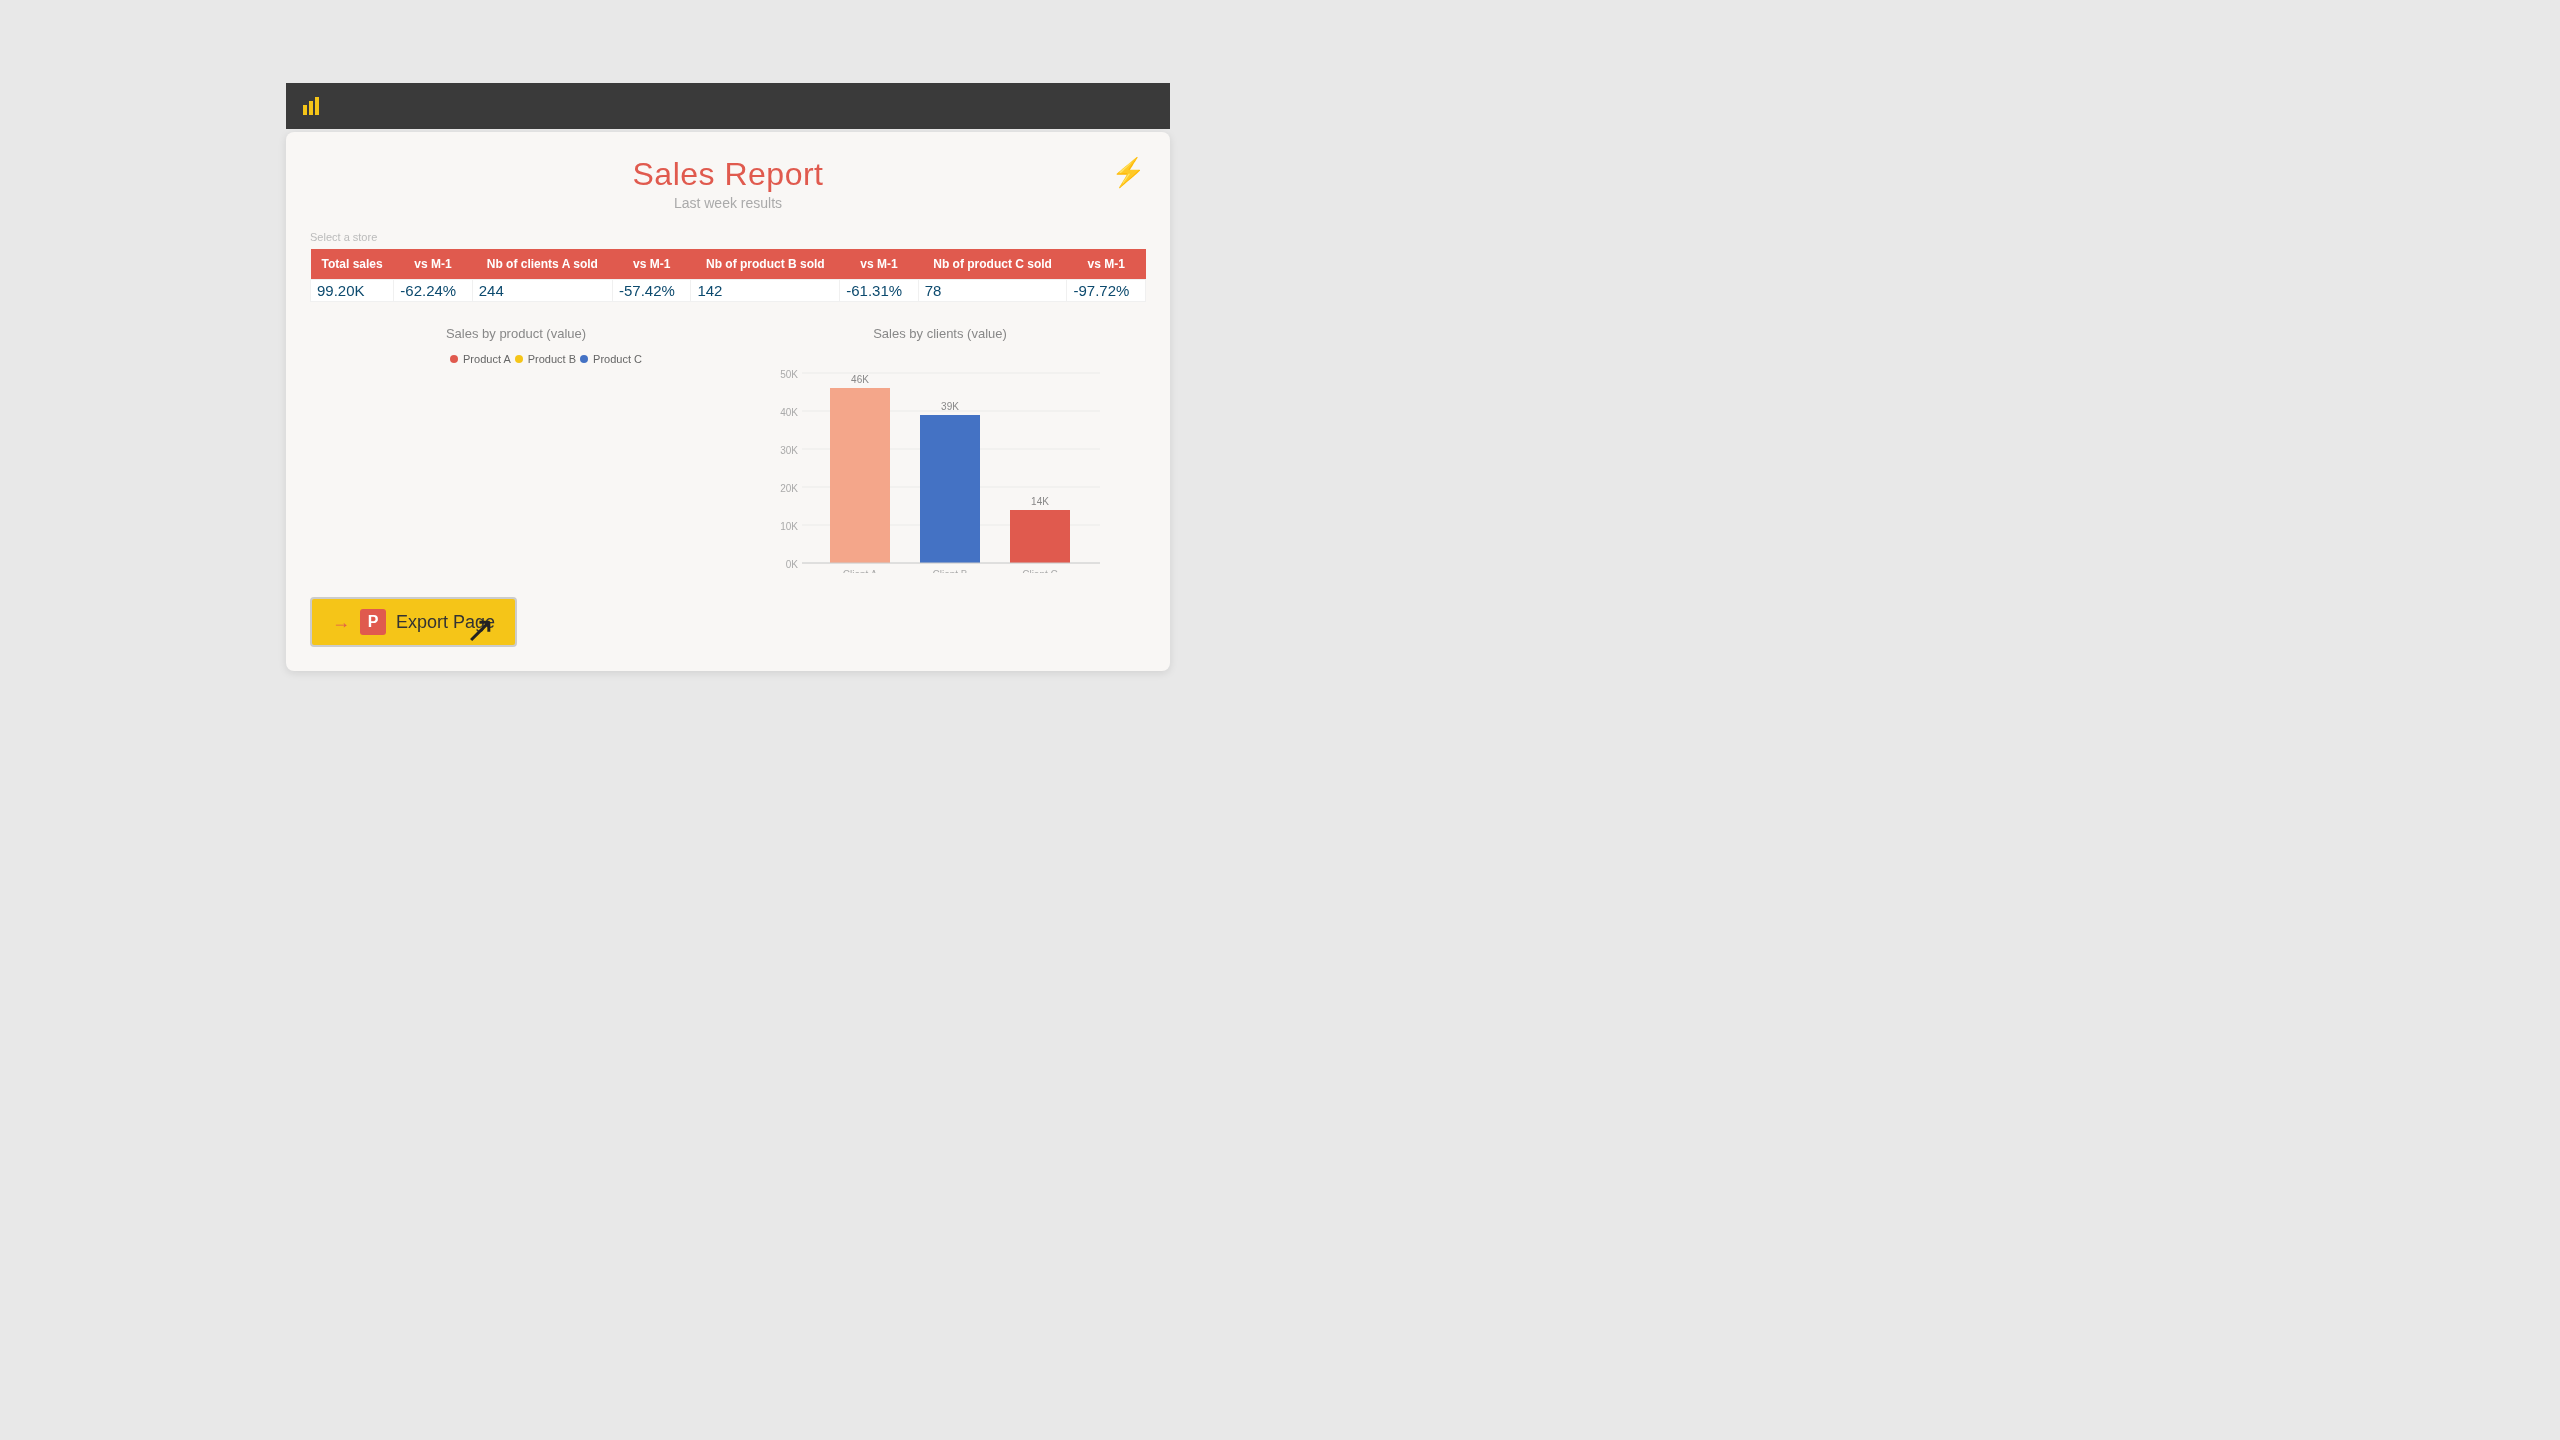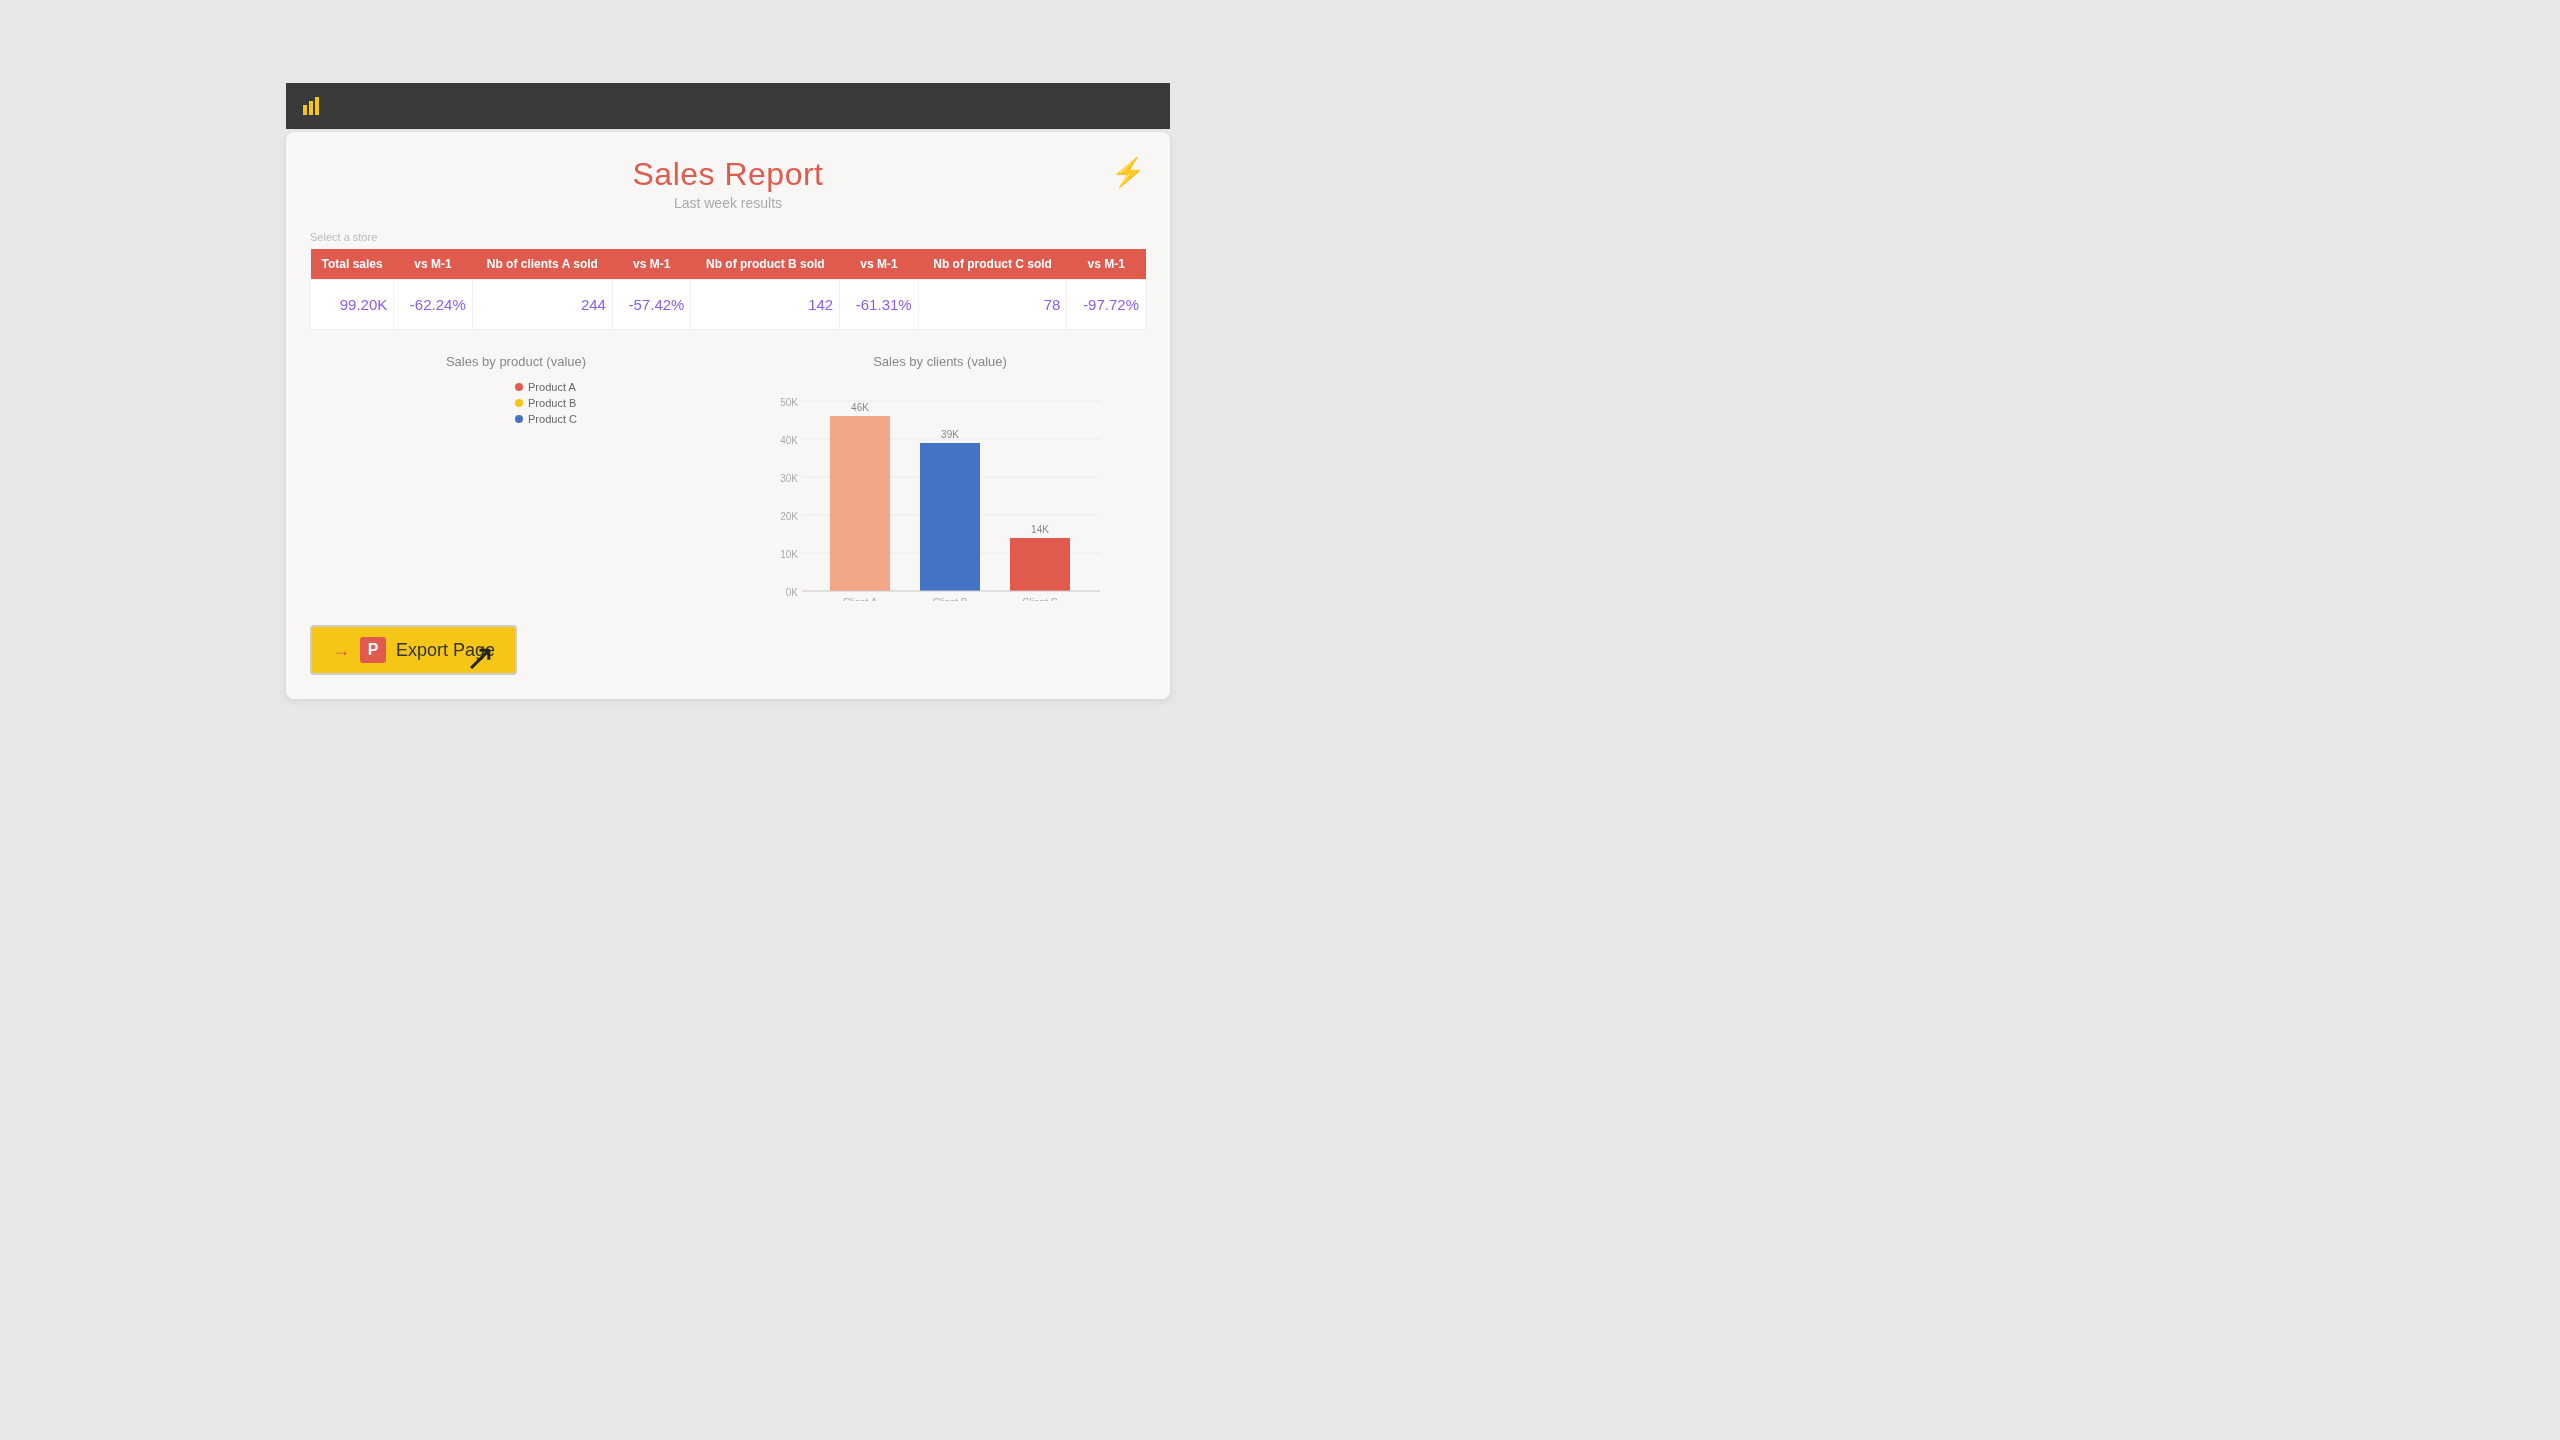--- a/index.html
+++ b/index.html
@@ -115,24 +115,24 @@
     .data-table th {
       background: #e05a4e;
       color: white;
       padding: 8px 6px;
       font-size: 12px;
       font-weight: 700;
       text-align: center;
     }
 
     .data-table td {
-      text-align: right;
-      padding: 16px 6px;
+      text-align: left;
+      padding: 2px 6px;
       font-size: 15px;
-      color: #8b5cf6;
+      color: #0c4a6e;
       background: white;
       border: 1px solid #f0f0f0;
     }
 
     
     .charts-row {
       display: flex;
       gap: 12px;
       margin-top: 12px;
     }
@@ -149,21 +149,21 @@
       margin-bottom: 12px;
     }
 
     .donut-svg {
       width: 200px;
       height: 200px;
     }
 
     .legend {
       display: flex;
-      flex-direction: column;
+      flex-direction: row;
       gap: 4px;
       margin-left: 16px;
       font-size: 11px;
       color: #666;
     }
 
     .legend-item {
       display: flex;
       align-items: center;
       gap: 5px;

